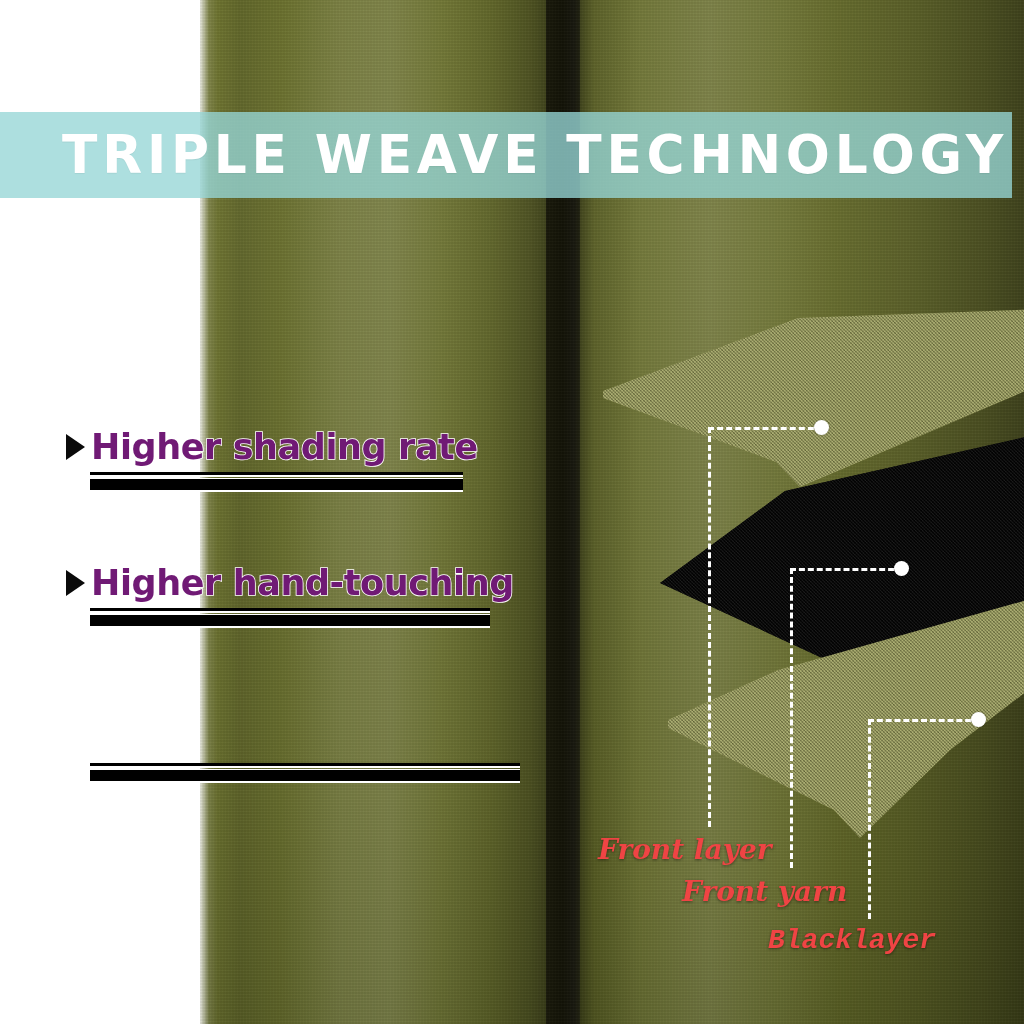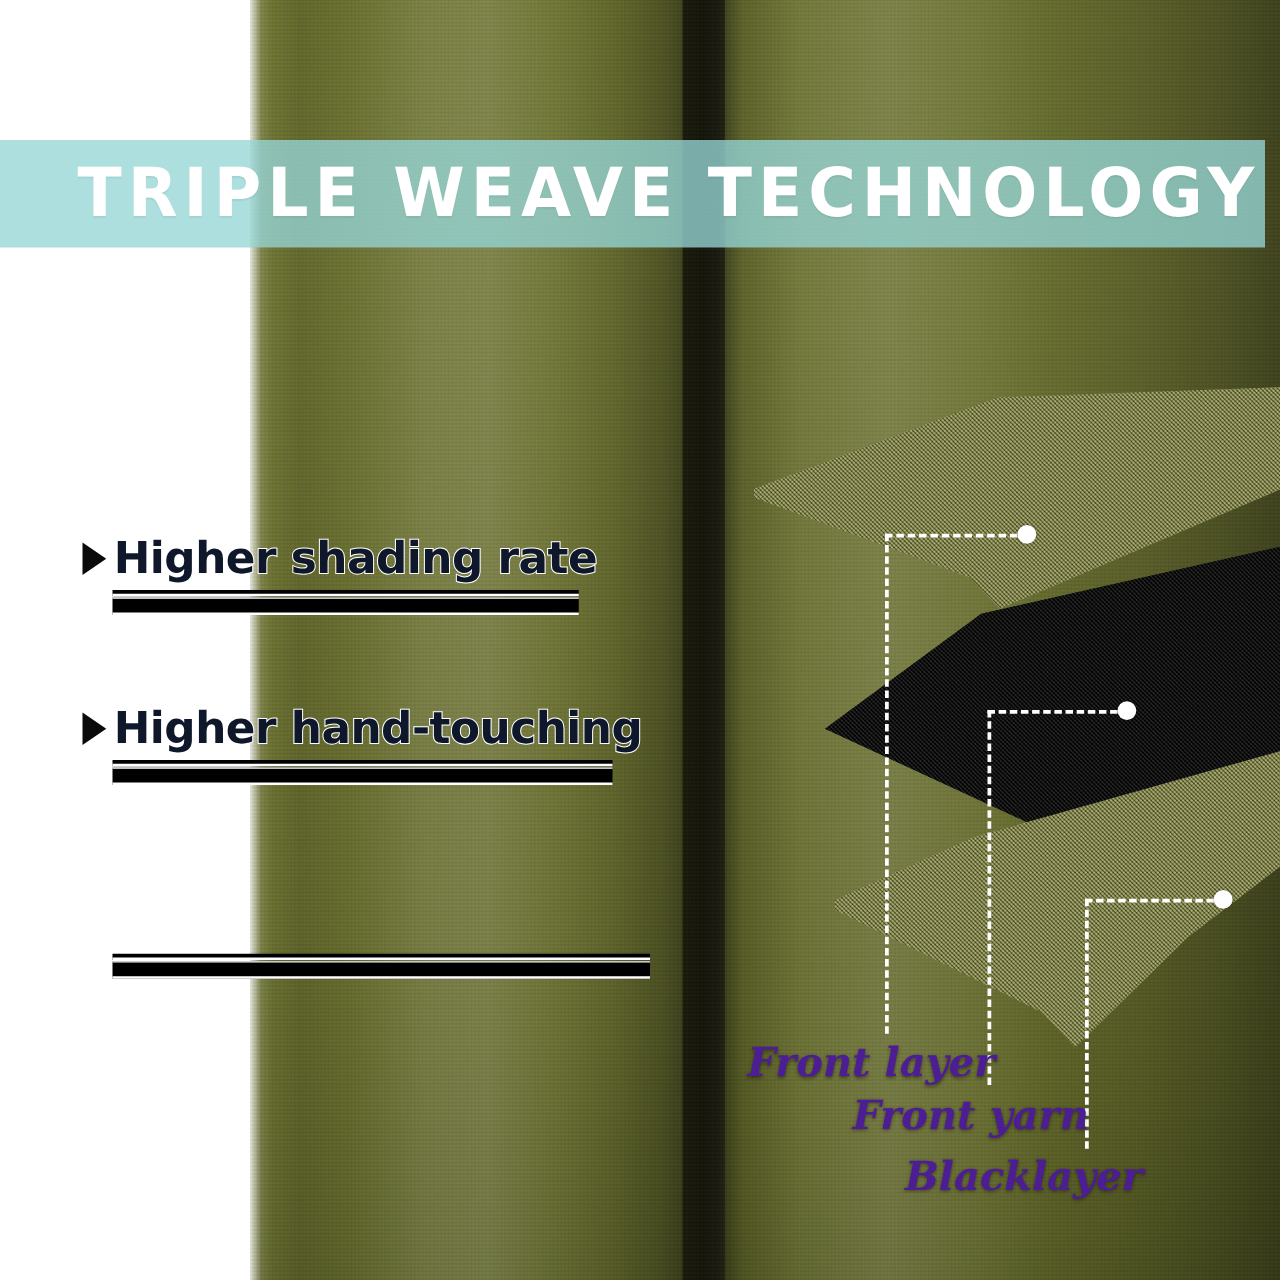--- a/index.html
+++ b/index.html
@@ -139,21 +139,21 @@
     border-bottom: 13px solid transparent;
     margin-right: 6px;
     flex: 0 0 auto;
   }
   .feature-label {
     font-family: "DejaVu Sans", sans-serif;
     font-weight: 700;
     font-size: 35px;
     line-height: 40px;
     white-space: nowrap;
-    color: #0f172a;
+    color: #701a75;
     -webkit-text-stroke: 1.6px #ffffff;
     paint-order: stroke fill;
     letter-spacing: -0.4px;
   }
   .rule {
     position: absolute;
     left: 90px;
   }
   .rule .thin {
     height: 3px;
@@ -204,25 +204,25 @@
     position: absolute;
     width: 15px; height: 15px;
     border-radius: 50%;
     background: #ffffff;
     box-shadow: 0 0 2px rgba(0,0,0,.35);
   }
 
   
   .layer-label {
     position: absolute;
-    color: #4c1d95;
+    color: #ef4444;
     font-family: "DejaVu Serif", serif;
     font-weight: 700;
     font-style: italic;
-    font-size: 32px;
+    font-size: 28px;
     line-height: 32px;
     white-space: nowrap;
     text-shadow: 0 1px 3px rgba(0,0,0,.45);
   }
 </style>
 </head>
 <body>
 
 <div id="stage">
 
@@ -255,21 +255,21 @@
     <div class="lead-h" style="left:790px; top:568px; width:113px;"></div>
     <div class="lead-v" style="left:790px; top:568px; height:300px;"></div>
     <div class="lead-dot" style="left:894px; top:561px;"></div>
 
     <div class="lead-h" style="left:868px; top:719px; width:112px;"></div>
     <div class="lead-v" style="left:868px; top:719px; height:200px;"></div>
     <div class="lead-dot" style="left:971px; top:712px;"></div>
 
     <div class="layer-label" style="left:598px; top:834px;">Front layer</div>
     <div class="layer-label" style="left:682px; top:876px;">Front yarn</div>
-    <div class="layer-label" style="left:724px; top:925px;">Blacklayer</div>
+    <div class="layer-label" style="left:768px; top:925px;font-family:Liberation Mono, monospace;">Blacklayer</div>
   </div>
 
   <div class="banner"></div>
   <div class="banner-title">TRIPLE WEAVE TECHNOLOGY</div>
 
   <div class="feature" style="top:424px;">
     <div class="feature-row">
       <span class="tri-bullet"></span>
       <span class="feature-label">Higher shading rate</span>
     </div>

